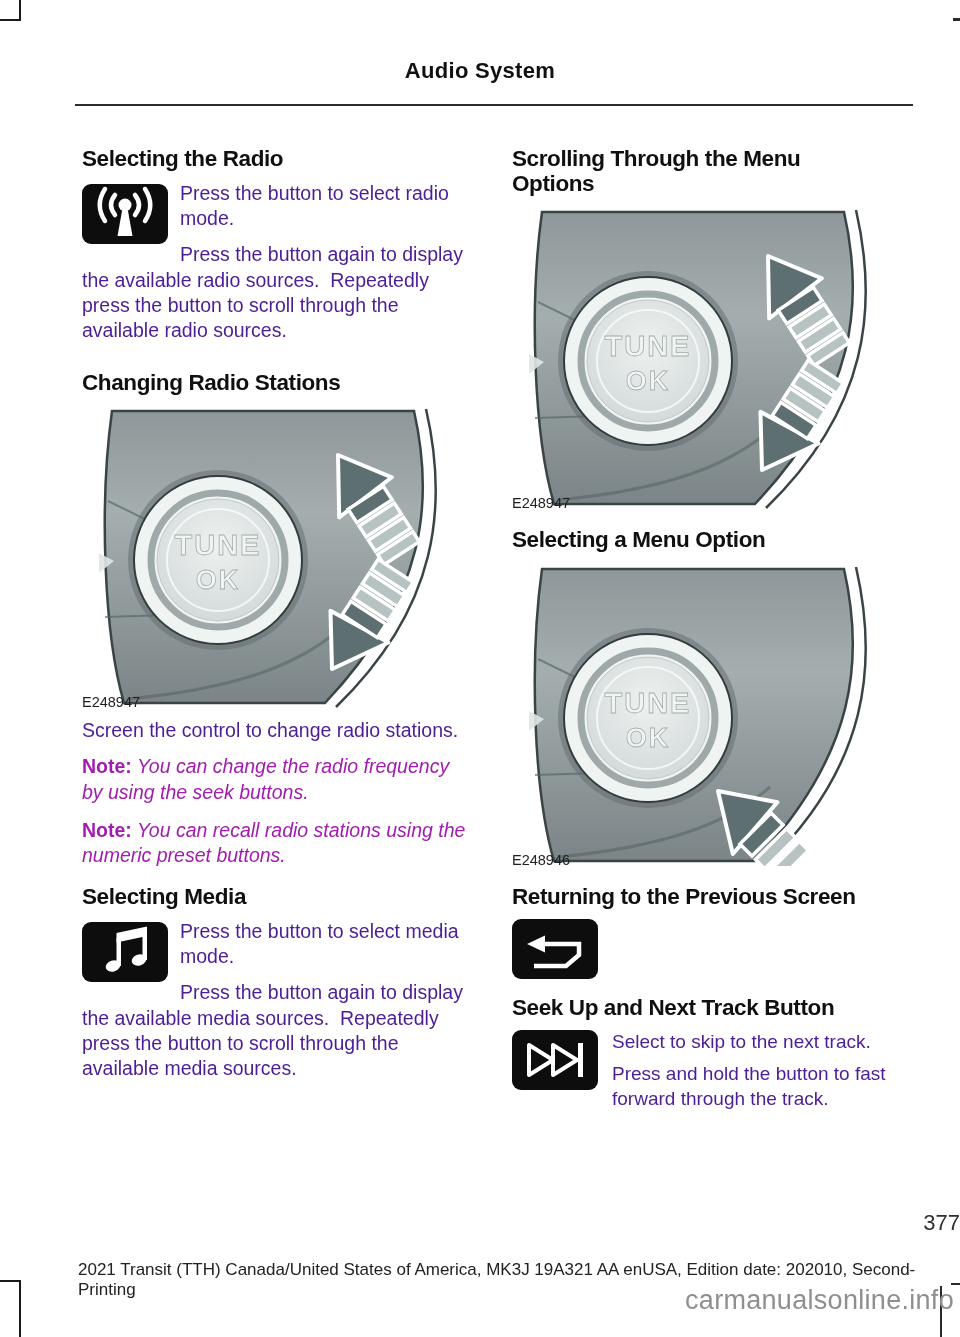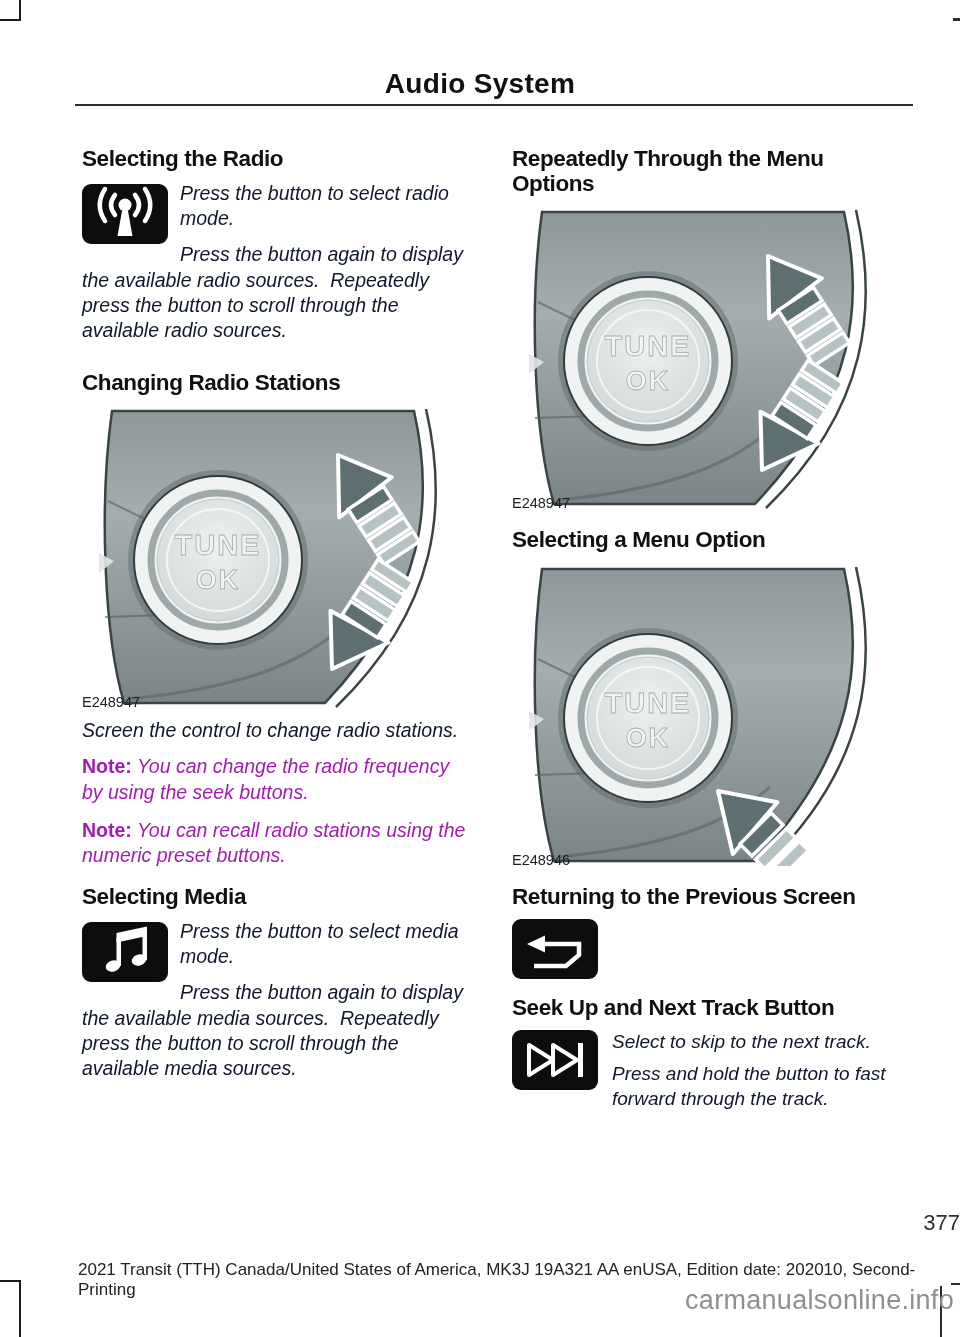--- a/index.html
+++ b/index.html
@@ -9,34 +9,34 @@
     font-family:"Liberation Sans", sans-serif; color:#161616;
   }
 
   
   .crop-tl { position:absolute; left:-3px; top:-5px; width:24px; height:26px; border:2px solid #1a1a1a; background:#fff; }
   .crop-bl { position:absolute; left:-3px; top:1280px; width:24px; height:60px; border:2px solid #1a1a1a; border-bottom:none; }
   .tick-tr { position:absolute; right:0; top:18px; width:7px; height:3px; background:#2a2a2a; }
   .mark-br-v { position:absolute; left:940px; top:1286px; width:2px; height:51px; background:#2a2a2a; }
   .mark-br-h { position:absolute; right:0; top:1283px; width:9px; height:2px; background:#2a2a2a; }
 
-  .page-title { position:absolute; top:68px; left:0; width:100%; text-align:center;
-    font-size:28px; font-weight:bold; letter-spacing:.3px; color:#111; }
+  .page-title { position:absolute; top:58px; left:0; width:100%; text-align:center;
+    font-size:22px; font-weight:bold; letter-spacing:.3px; color:#111; }
   .header-rule { position:absolute; top:104px; left:75px; width:838px; height:2px; background:#2c2c2c; }
 
   .col { position:absolute; top:138px; width:392px; }
   .col-left { left:82px; }
   .col-right { left:512px; }
 
   h2.section { font-size:22.5px; font-weight:bold; letter-spacing:-.4px; line-height:1.12;
     margin:16px 0 10px; color:#101010; }
   h2.first { margin-top:8px; }
   h2.narrow { max-width:345px; }
 
-  p.body { font-size:19.5px; line-height:1.29; margin-bottom:11px; color:#0f172a;font-style:italic; }
+  p.body { font-size:19.5px; line-height:1.29; margin-bottom:11px; color:#4c1d95; }
   .note { font-size:19.5px; line-height:1.29; font-style:italic; margin-bottom:13px; color:#a21caf; }
   .note .note-label { font-style:normal; font-weight:bold; }
 
   .icon-tile { width:86px; height:60px; background:#0d0d0d; border-radius:9px;
     display:flex; align-items:center; justify-content:center; flex:0 0 auto; }
   .icon-float { float:left; margin:3px 12px 6px 0; }
   .clear { clear:both; }
 
   .figure { position:relative; width:390px; height:303px; margin-top:4px; }
   .fig-svg { width:390px; height:303px; display:block; }
@@ -155,21 +155,21 @@
     </svg>
   </div>
   <p class="body">Press the button to select media mode.</p>
   <p class="body">Press the button again to display the available media sources.&nbsp; Repeatedly press the button to scroll through the available media sources.</p>
   <div class="clear"></div>
 
 </div>
 
 <div class="col col-right">
 
-  <h2 class="section first narrow">Repeatedly Through the Menu Options</h2>
+  <h2 class="section first narrow">Scrolling Through the Menu Options</h2>
 
   <div class="figure">
     <svg class="fig-svg" viewBox="0 0 390 303">
       <use href="#panelBase"></use>
       <text class="knob-label" x="136" y="150">TUNE</text>
       <text class="knob-label knob-ok" x="136" y="184">OK</text>
       <use href="#arr3" transform="translate(256,50) rotate(-33)"></use>
       <use href="#arr3" transform="translate(250,264) rotate(213)"></use>
     </svg>
   </div>

